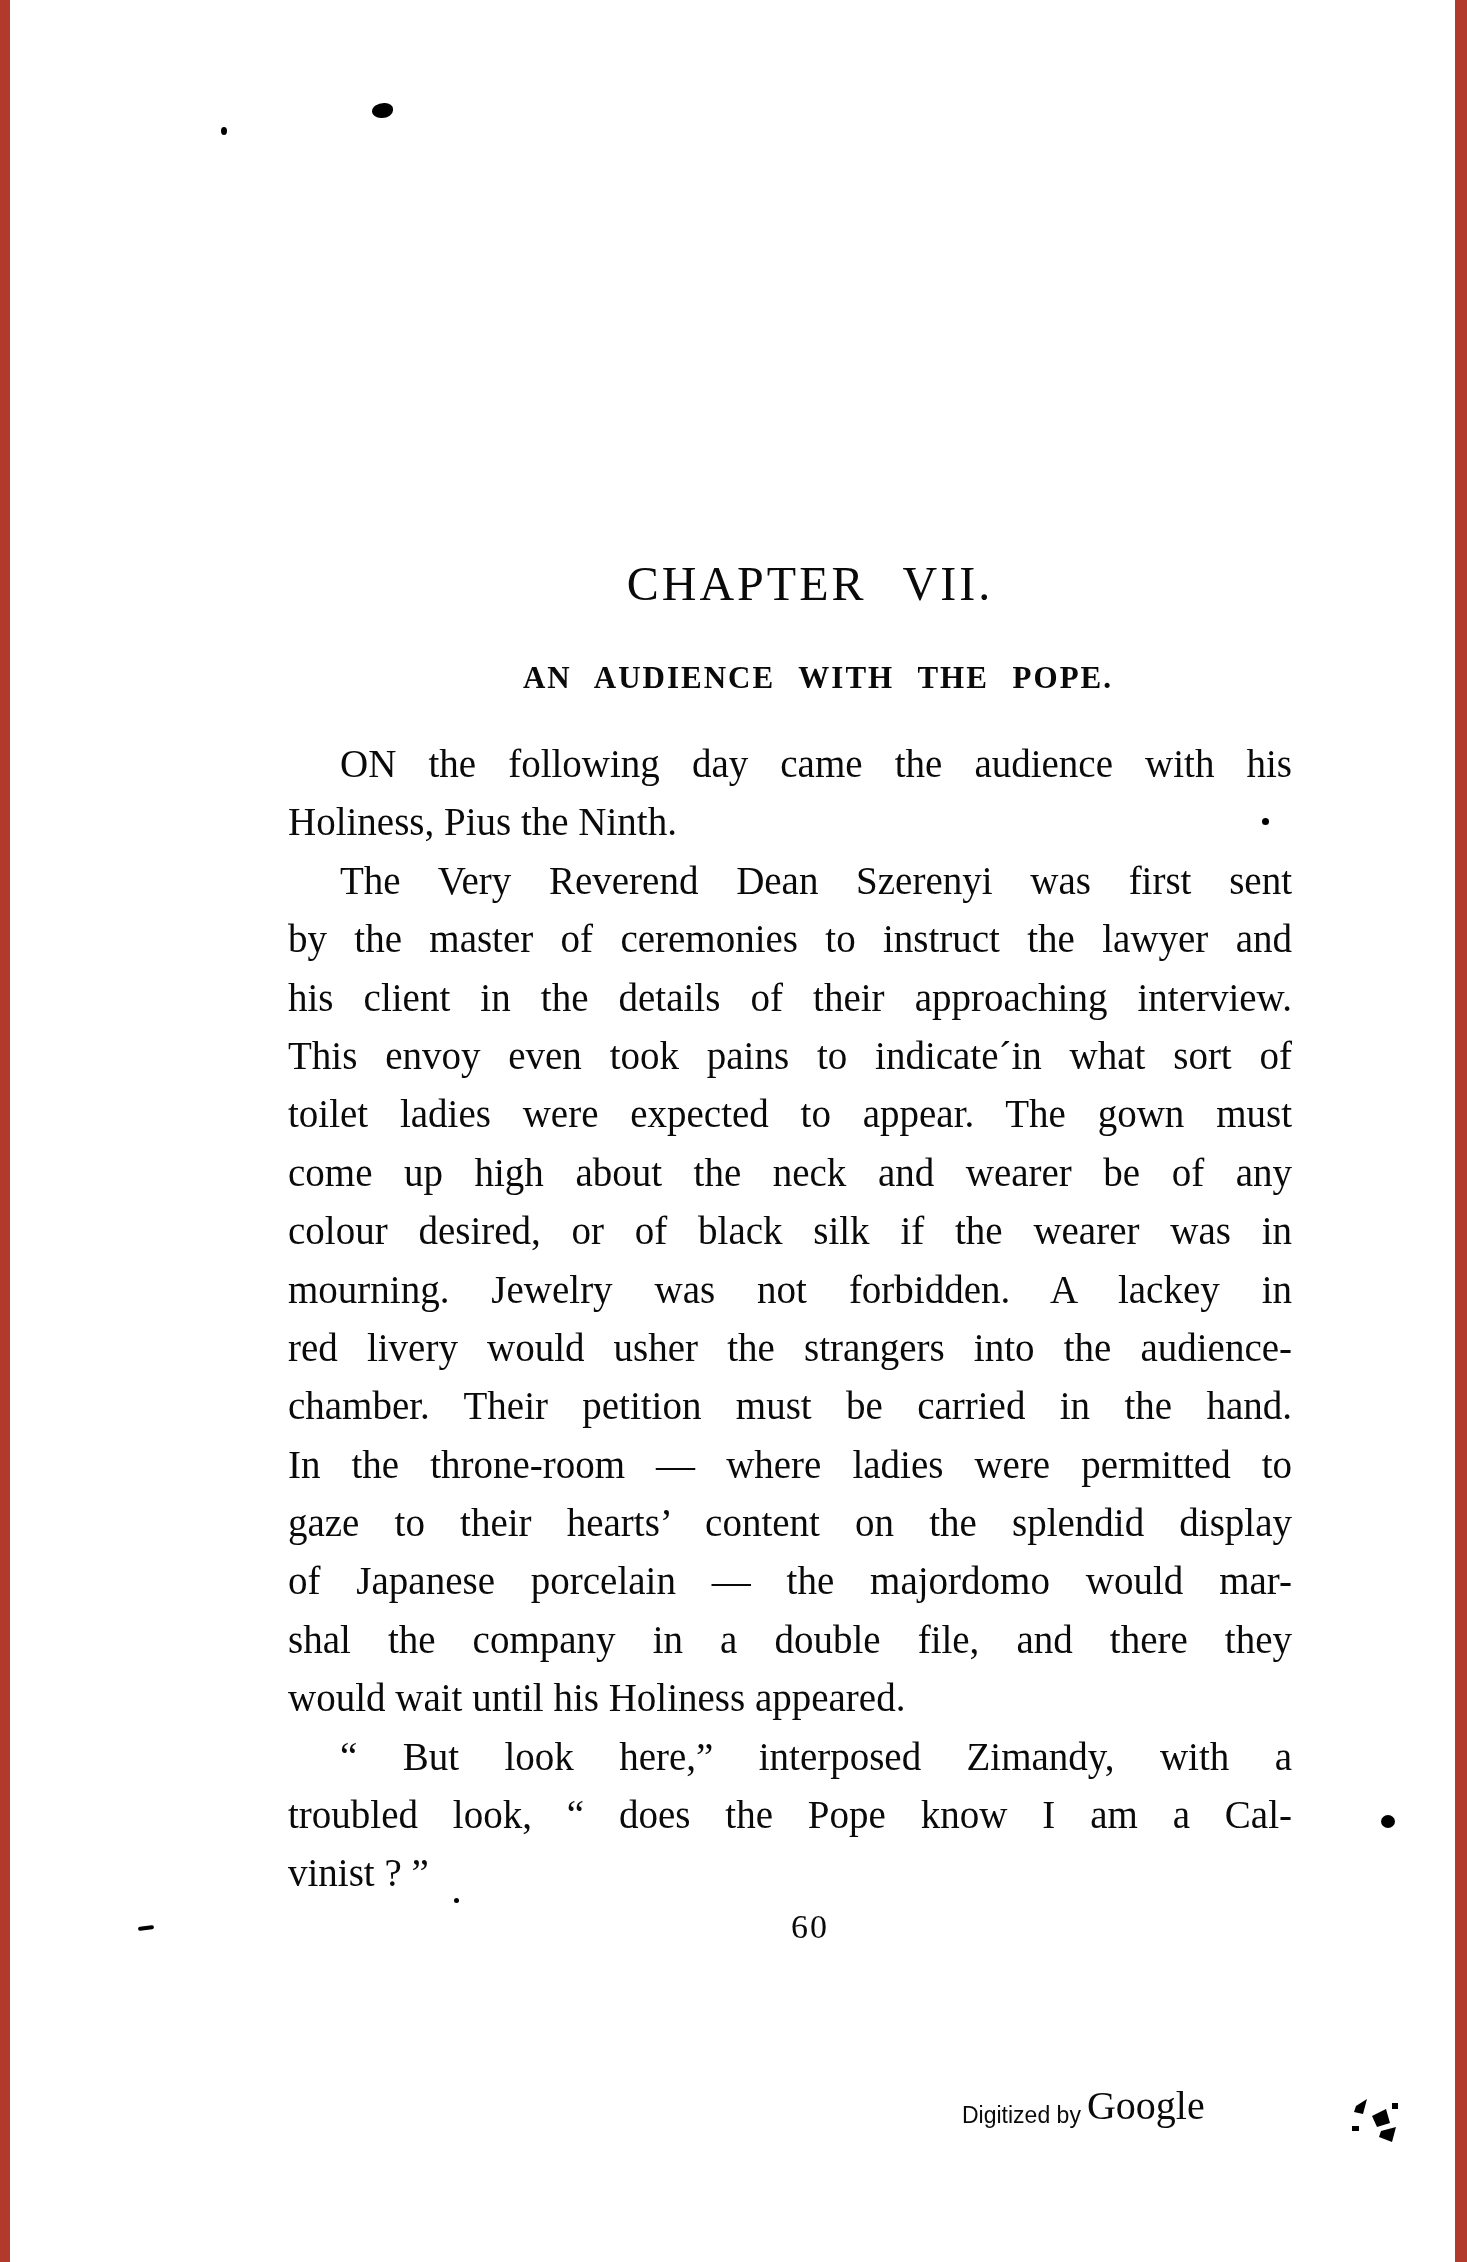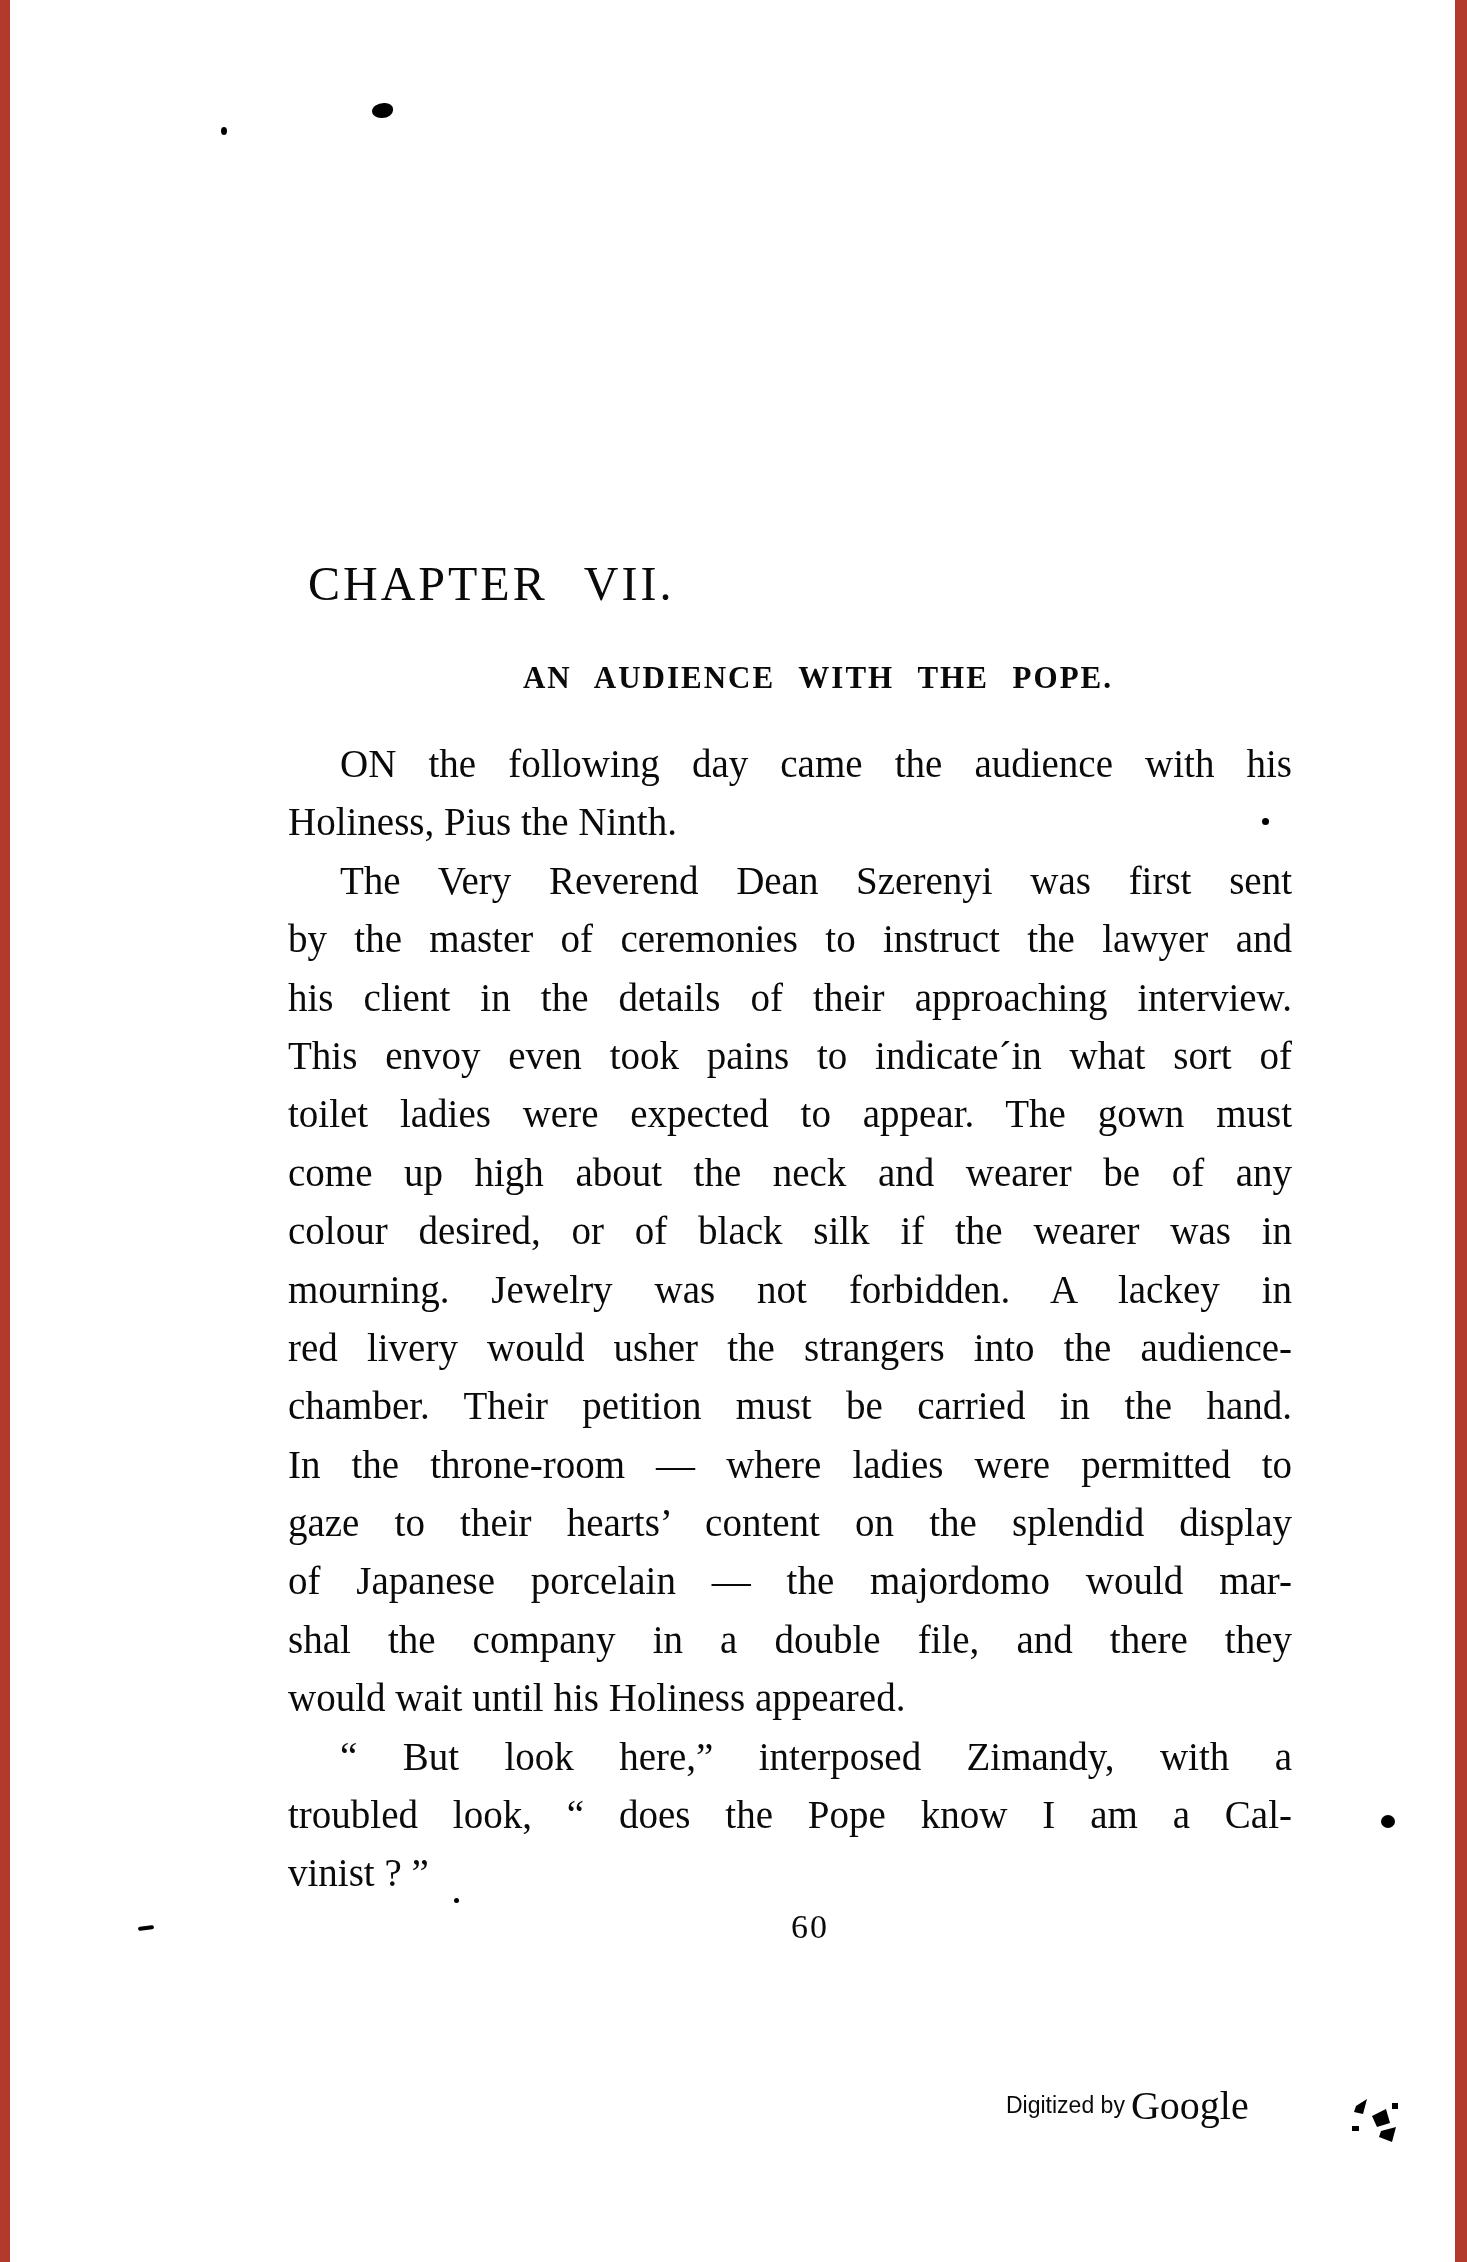--- a/index.html
+++ b/index.html
@@ -14,20 +14,21 @@
   }
   .edge-bar {
     position: absolute; top: 0; height: 2262px;
   }
   .edge-bar.left  { left: 0;  width: 10px; }
   .edge-bar.right { right: 0; width: 12px; }
 
   .chapter-title {
     position: absolute;
     left: 308px; width: 1004px; top: 556px;
+    text-align: center;
     font-size: 48px;
     letter-spacing: 3px;
     word-spacing: 22px;
     font-weight: 500;
   }
   .chapter-subtitle {
     position: absolute;
     left: 316px; width: 1004px; top: 660px;
     text-align: center;
     font-size: 31px;
@@ -56,22 +57,21 @@
     position: absolute;
     left: 308px; width: 1004px; top: 1908px;
     text-align: center;
     font-size: 34px;
     letter-spacing: 2px;
   }
   .footer {
     position: absolute;
     left: 962px; top: 2082px;
     display: flex;
-    align-items: center;
-    margin-left: 44px;
+    align-items: flex-end;
   }
   .digitized-by {
     font-family: "Liberation Sans", sans-serif;
     font-size: 23px;
   }
   .google-logo {
     font-family: "Liberation Serif", serif;
     font-size: 40px;
     margin-left: 6px;
     letter-spacing: 0px;

